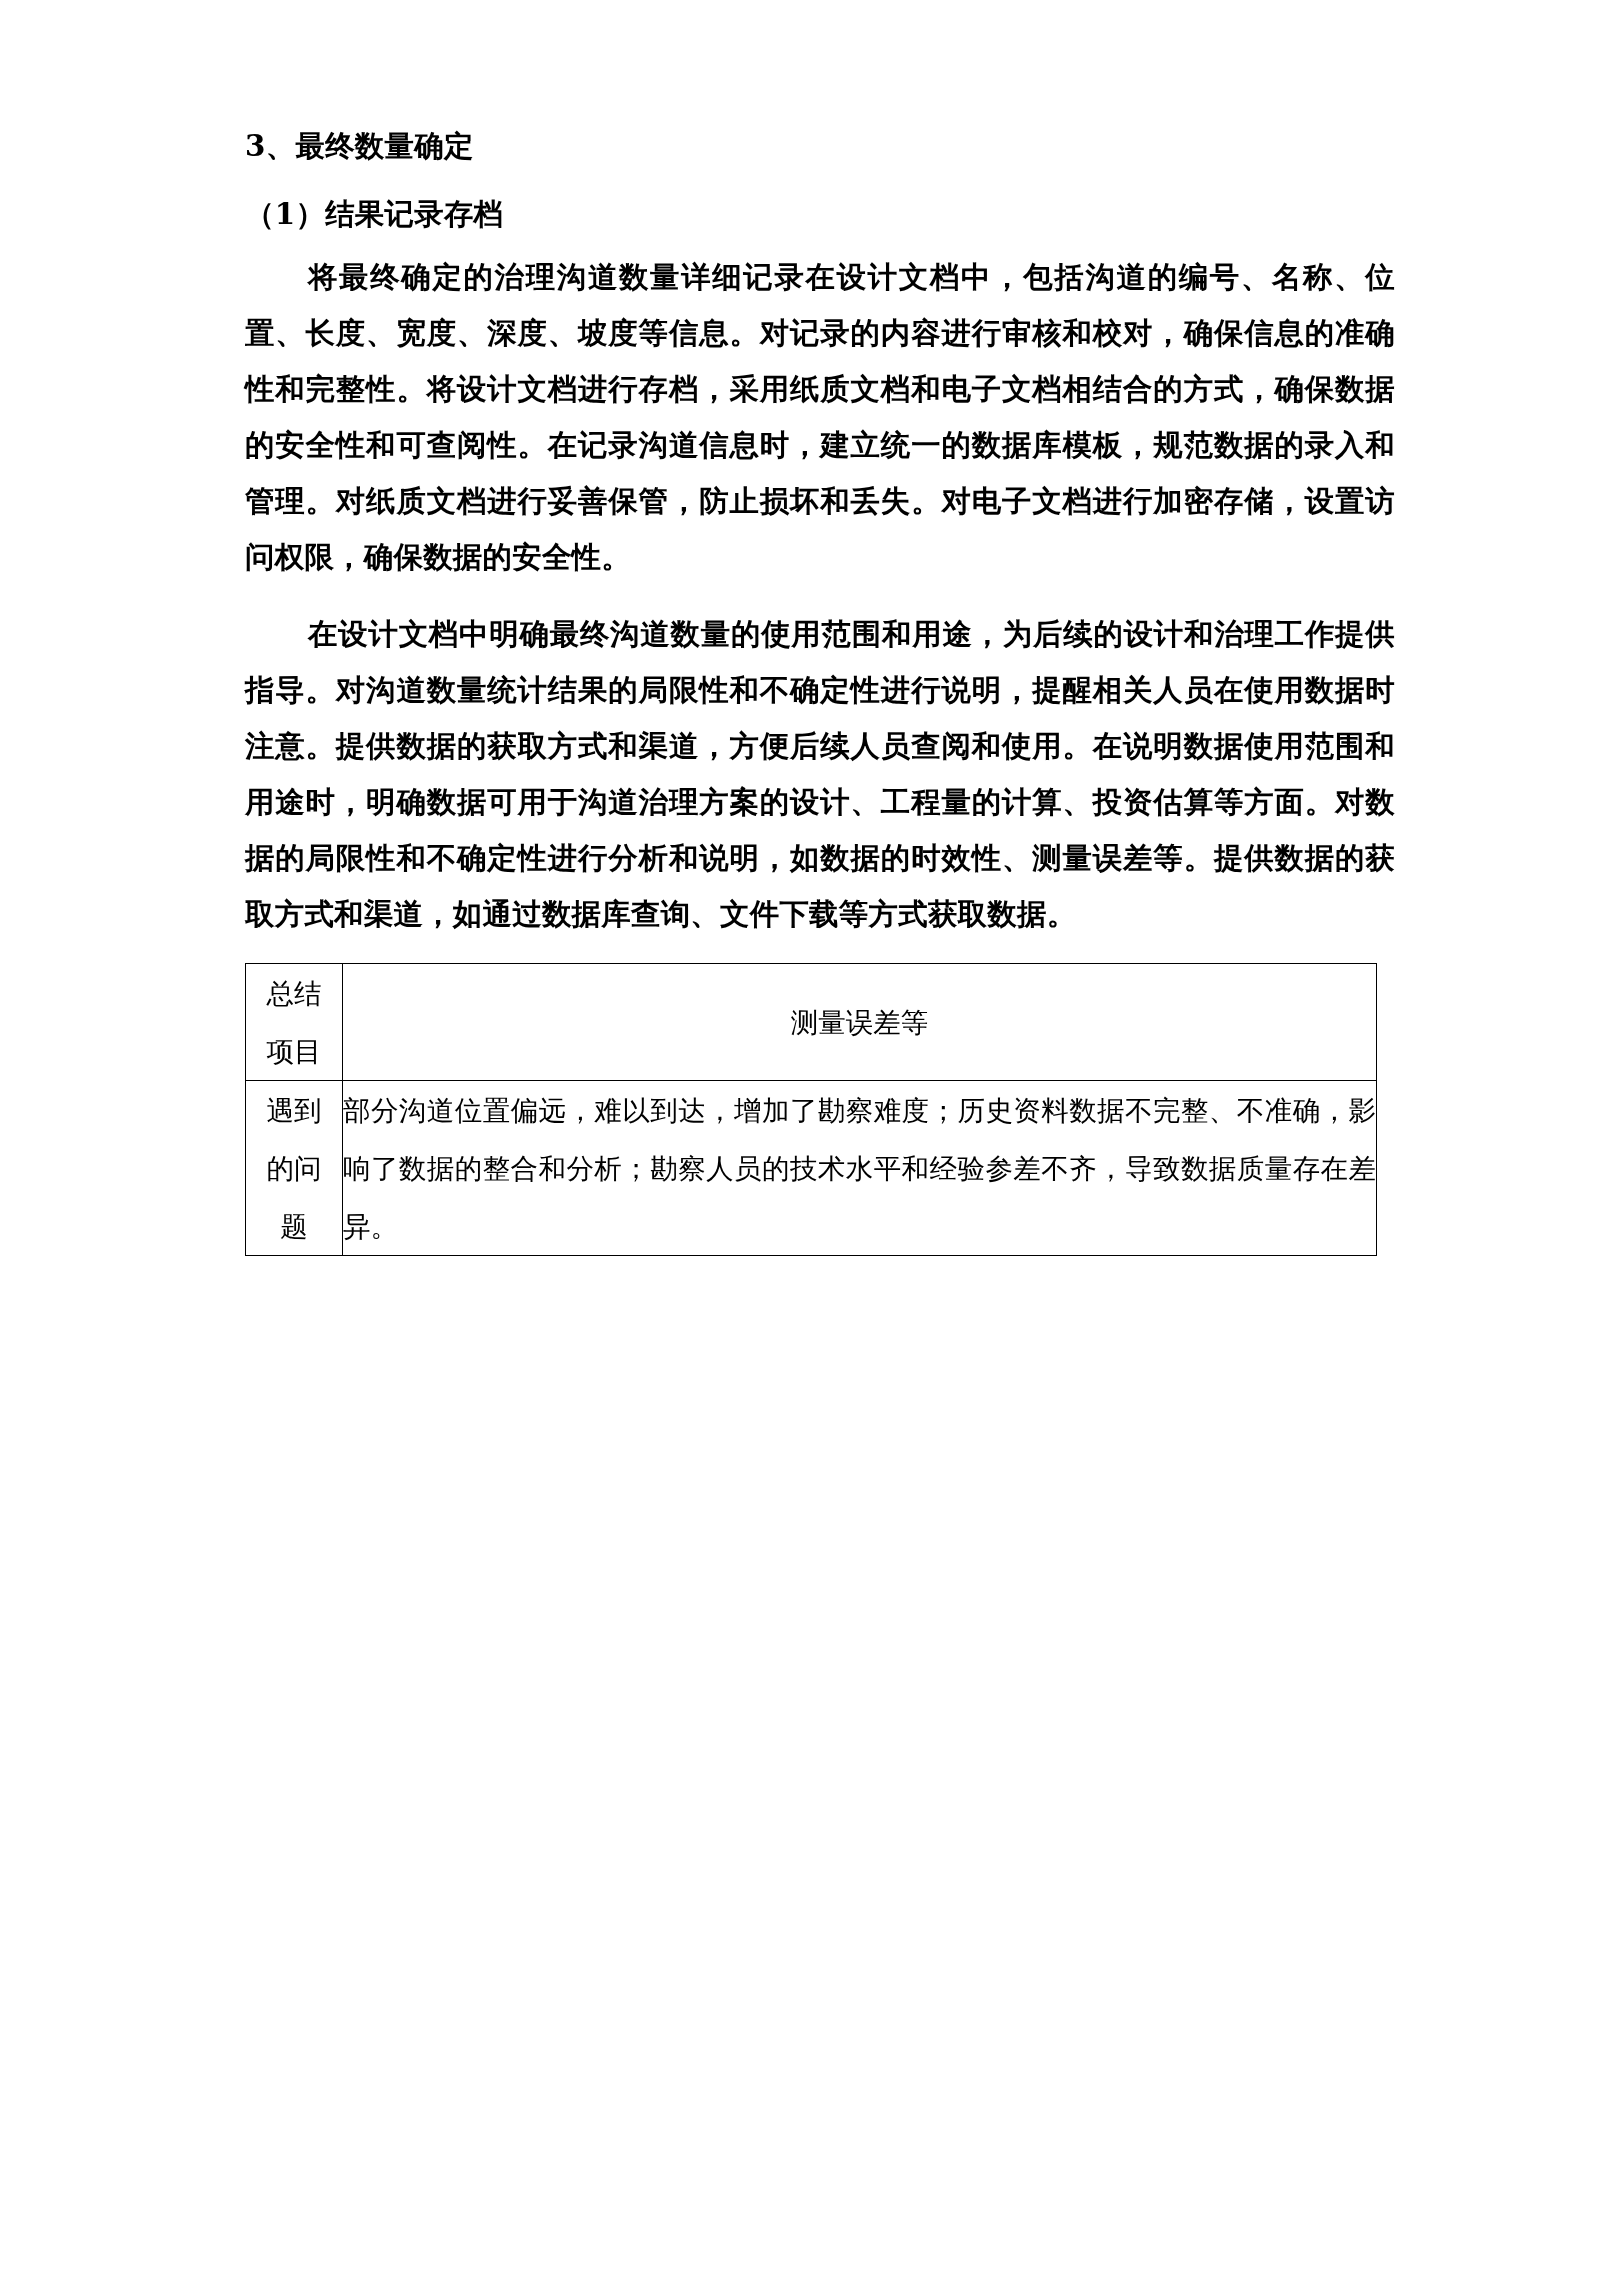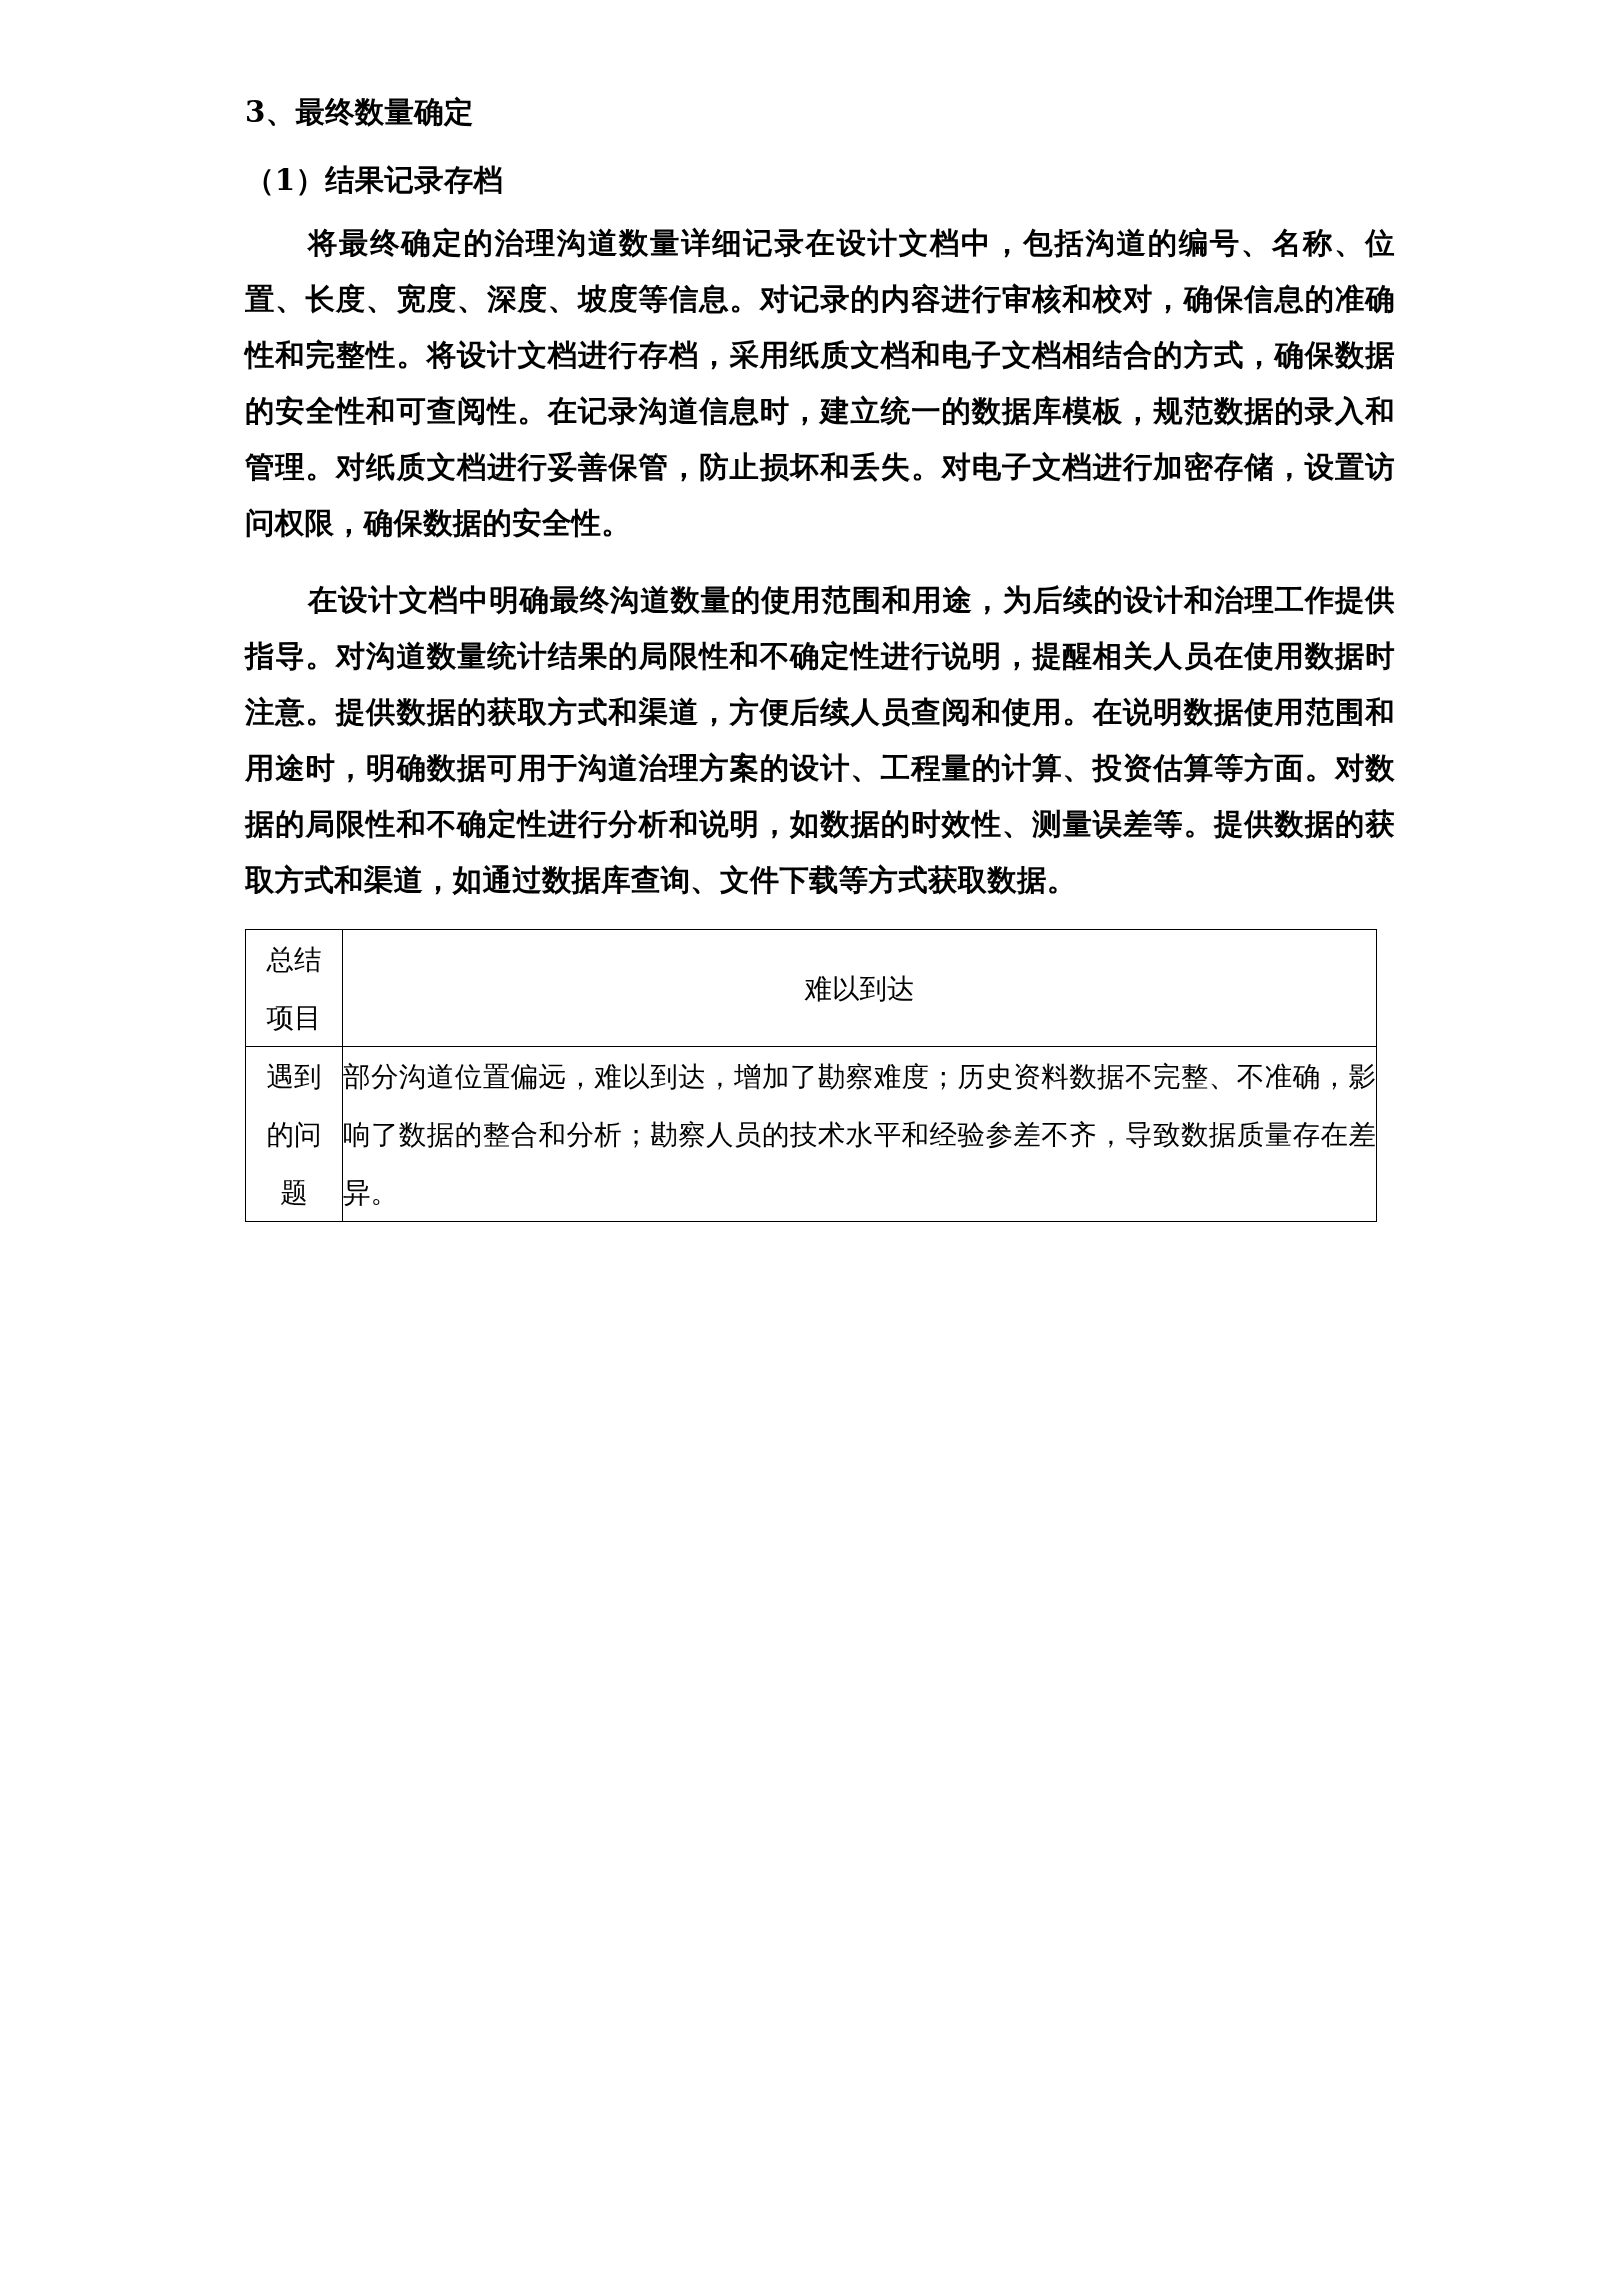--- a/index.html
+++ b/index.html
@@ -10,21 +10,21 @@
   body {
     font-family: "DejaVu Serif", "Liberation Serif", serif;
     color: #000000;
   }
   .page {
     position: relative;
     width: 1623px;
     height: 2295px;
     background: #ffffff;
     box-sizing: border-box;
-    padding: 82px 228px 0 245px;
+    padding: 116px 228px 0 245px;
     overflow: hidden;
   }
   .doc-body {
     width: 1150px;
   }
   
   .heading-main,
   .heading-sub {
     font-size: 29.4px;
     line-height: 60px;
@@ -107,21 +107,21 @@
       <colgroup>
         <col class="col-item">
         <col>
       </colgroup>
       <tbody>
         <tr>
           <td class="cell-item">
             <span class="ch-line">总结</span>
             <span class="ch-line">项目</span>
           </td>
-          <td class="cell-header-content">难以到达</td>
+          <td class="cell-header-content">测量误差等</td>
         </tr>
         <tr>
           <td class="cell-item">
             <span class="ch-line">遇到</span>
             <span class="ch-line">的问</span>
             <span class="ch-line">题</span>
           </td>
           <td class="cell-content">部分沟道位置偏远，难以到达，增加了勘察难度；历史资料数据不完整、不准确，影响了数据的整合和分析；勘察人员的技术水平和经验参差不齐，导致数据质量存在差异。</td>
         </tr>
       </tbody>

